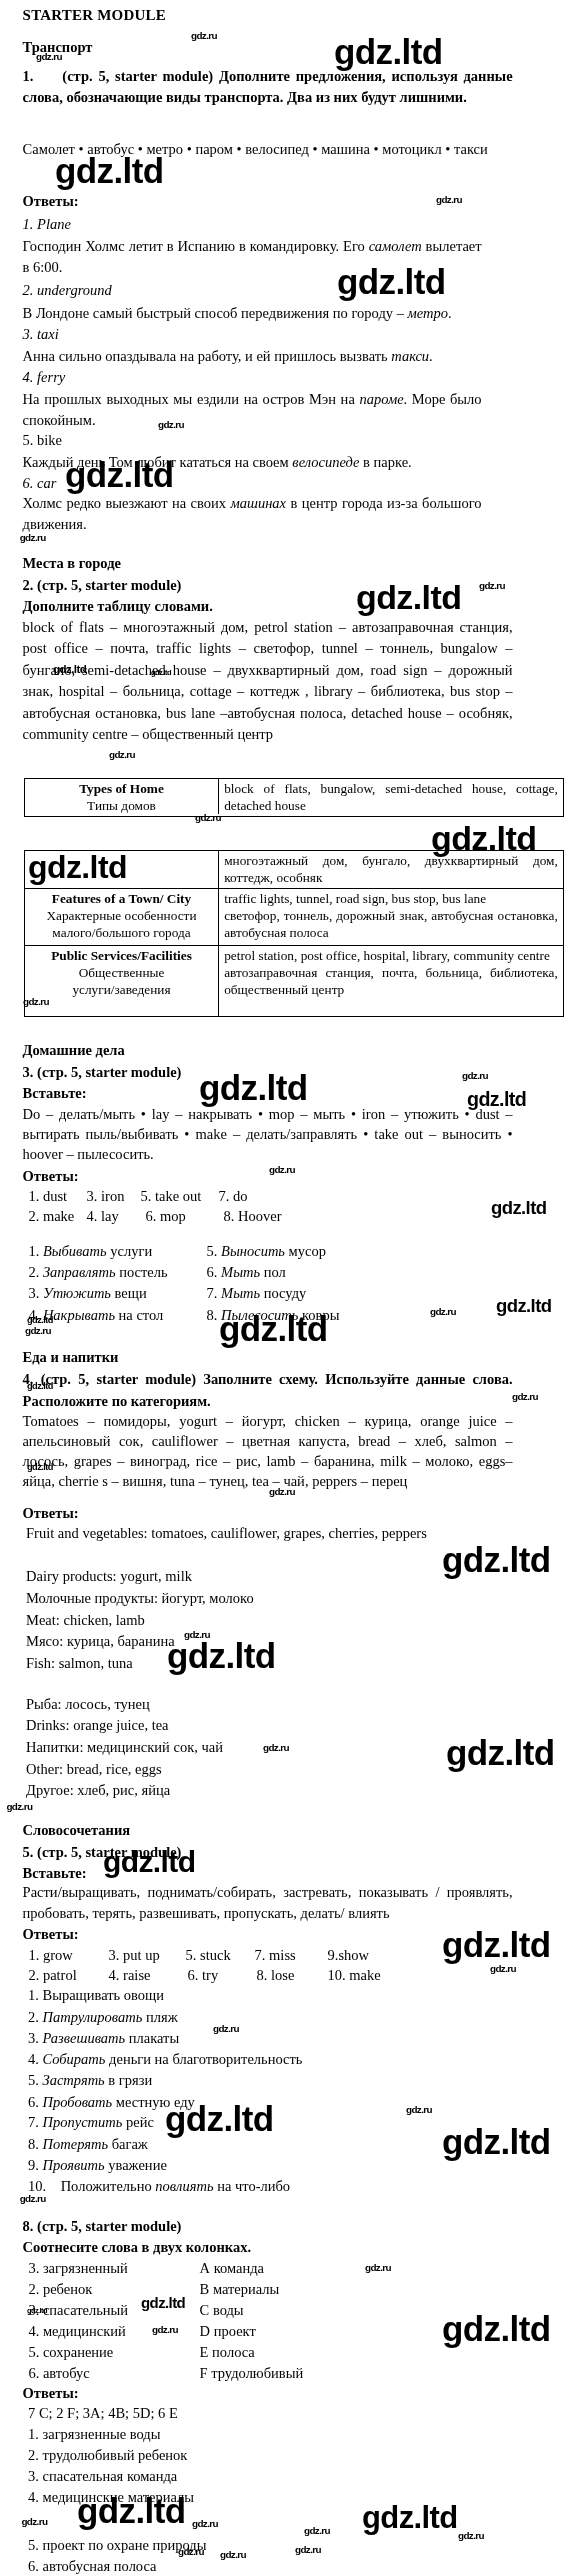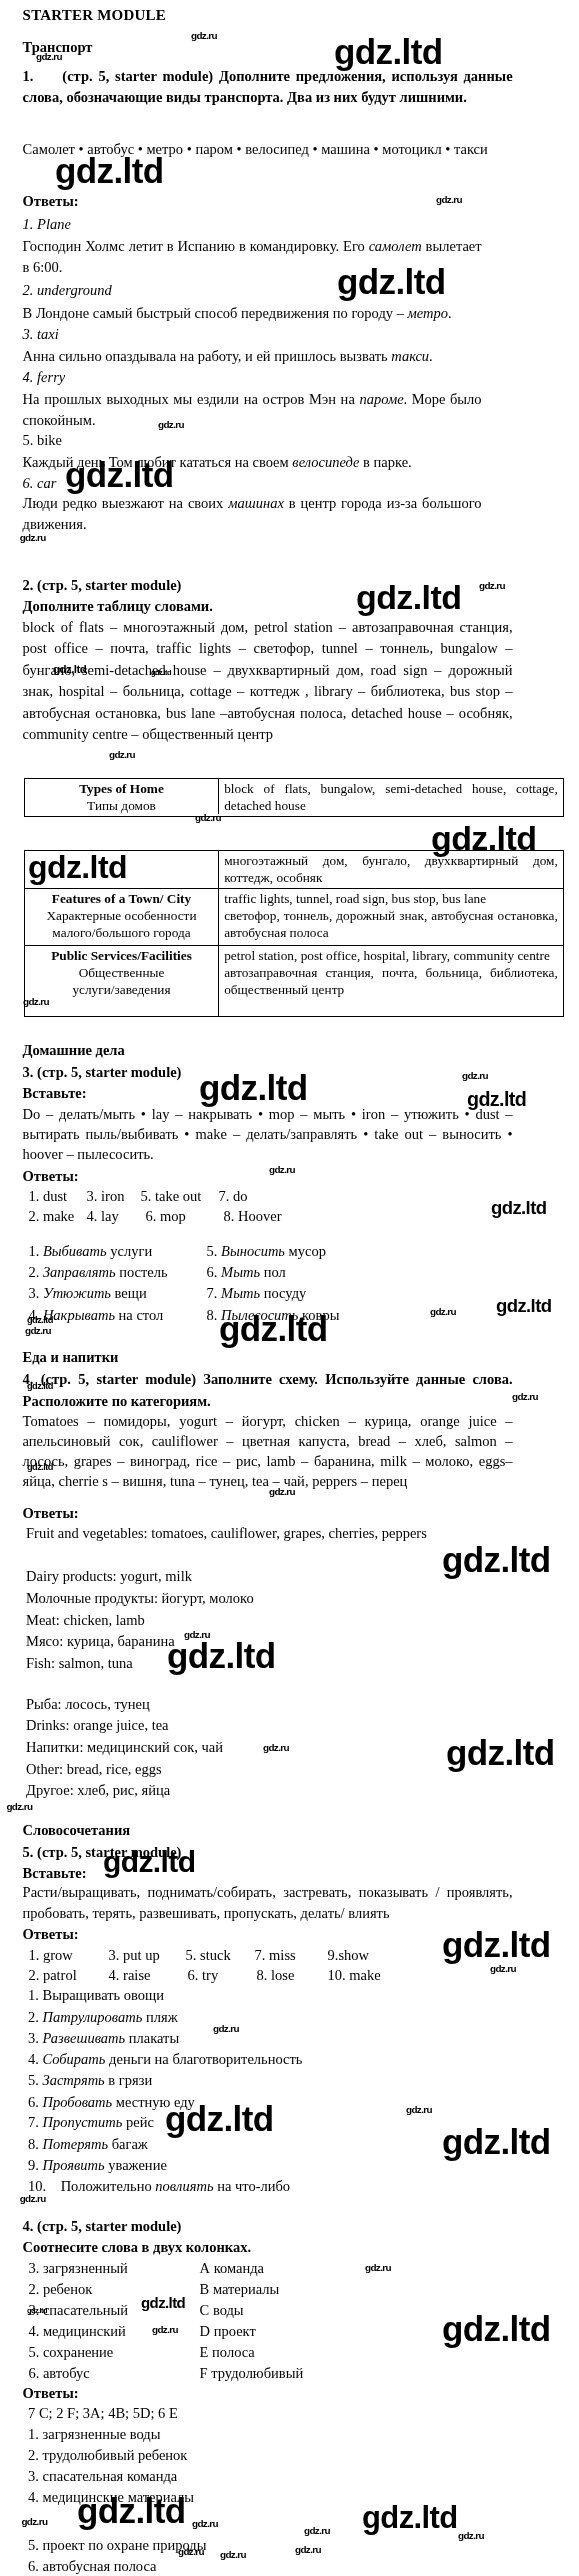--- a/index.html
+++ b/index.html
@@ -36,22 +36,23 @@
   <div class="abs j w792" style="top:236px"><span>Господин Холмс летит в Испанию в командировку. Его </span><span style="font-style: italic;">самолет</span><span> вылетает в 6:00.</span></div>
   <div class="abs" style="top:280px"><span style="font-style: italic;">2. underground</span></div>
   <div class="abs j w792" style="top:303px"><span>В Лондоне самый быстрый способ передвижения по городу – </span><span style="font-style: italic;">метро</span><span>.</span></div>
   <div class="abs" style="top:324px"><span style="font-style: italic;">3. taxi</span></div>
   <div class="abs j w792" style="top:346px"><span>Анна сильно опаздывала на работу, и ей пришлось вызвать </span><span style="font-style: italic;">такси</span><span>.</span></div>
   <div class="abs" style="top:367px"><span style="font-style: italic;">4. ferry</span></div>
   <div class="abs j w792" style="top:389px"><span>На прошлых выходных мы ездили на остров Мэн на </span><span style="font-style: italic;">пароме</span><span>. Море было спокойным.</span></div>
   <div class="abs" style="top:430px"><span>5. bike</span></div>
   <div class="abs j w792" style="top:452px"><span>Каждый день Том любит кататься на своем </span><span style="font-style: italic;">велосипеде</span><span> в парке.</span></div>
   <div class="abs" style="top:473px"><span style="font-style: italic;">6. car</span></div>
-  <div class="abs j w792" style="top:493px"><span>Люди редко выезжают на своих </span><span style="font-style: italic;">машинах</span><span> в центр города из-за большого движения.</span></div>
-
+  <div class="abs j w792" style="top:493px"><span>Холмс редко выезжают на своих </span><span style="font-style: italic;">машинах</span><span> в центр города из-за большого движения.</span></div>
+
+  <div class="abs b" style="top:553px">Места в городе</div>
   <div class="abs b" style="top:575px">2. (стр. 5, starter module)</div>
   <div class="abs b" style="top:596px">Дополните таблицу словами.</div>
   <div class="abs j" style="top:617px">block of flats – многоэтажный дом, petrol station – автозаправочная станция, post office – почта, traffic lights – светофор, tunnel – тоннель, bungalow – бунгало, semi-detached house – двухквартирный дом, road sign – дорожный знак, hospital – больница, cottage – коттедж , library – библиотека, bus stop – автобусная остановка, bus lane –автобусная полоса, detached house – особняк, community centre – общественный центр</div>
 
   <div class="tbl" style="top:778px;height:37px">
     <div class="trow">
       <div class="tl">
         <div class="b">Types of Home</div>
         <div>Типы домов</div>
       </div>
@@ -166,21 +167,21 @@
   <div class="abs row" style="top:2007px;left:28px"><span>2. </span><span style="font-style: italic;">Патрулировать</span><span> пляж</span></div>
   <div class="abs row" style="top:2028px;left:28px"><span>3. </span><span style="font-style: italic;">Развешивать</span><span> плакаты</span></div>
   <div class="abs row" style="top:2049px;left:28px"><span>4. </span><span style="font-style: italic;">Собирать</span><span> деньги на благотворительность</span></div>
   <div class="abs row" style="top:2070px;left:28px"><span>5. </span><span style="font-style: italic;">Застрять</span><span> в грязи</span></div>
   <div class="abs row" style="top:2092px;left:28px"><span>6. </span><span style="font-style: italic;">Пробовать</span><span> местную еду</span></div>
   <div class="abs row" style="top:2112px;left:28px"><span>7. </span><span style="font-style: italic;">Пропустить</span><span> рейс</span></div>
   <div class="abs row" style="top:2134px;left:28px"><span>8. </span><span style="font-style: italic;">Потерять</span><span> багаж</span></div>
   <div class="abs row" style="top:2155px;left:28px"><span>9. </span><span style="font-style: italic;">Проявить</span><span> уважение</span></div>
   <div class="abs row" style="top:2176px;left:28px"><span>10.&nbsp;&nbsp;&nbsp;&nbsp;Положительно </span><span style="font-style: italic;">повлиять</span><span> на что-либо</span></div>
 
-  <div class="abs b" style="top:2216px">4. (стр. 5, starter module)</div>
+  <div class="abs b" style="top:2216px">8. (стр. 5, starter module)</div>
   <div class="abs b" style="top:2237px">Соотнесите слова в двух колонках.</div>
 
   <div class="abs row" style="top:2258px">
     <span class="gs" style="left:5.8px">3. загрязненный</span>
     <span class="gs" style="left:177px">А команда</span>
   </div>
   <div class="abs row" style="top:2279px">
     <span class="gs" style="left:5.8px">2. ребенок</span>
     <span class="gs" style="left:177px">В материалы</span>
   </div>

